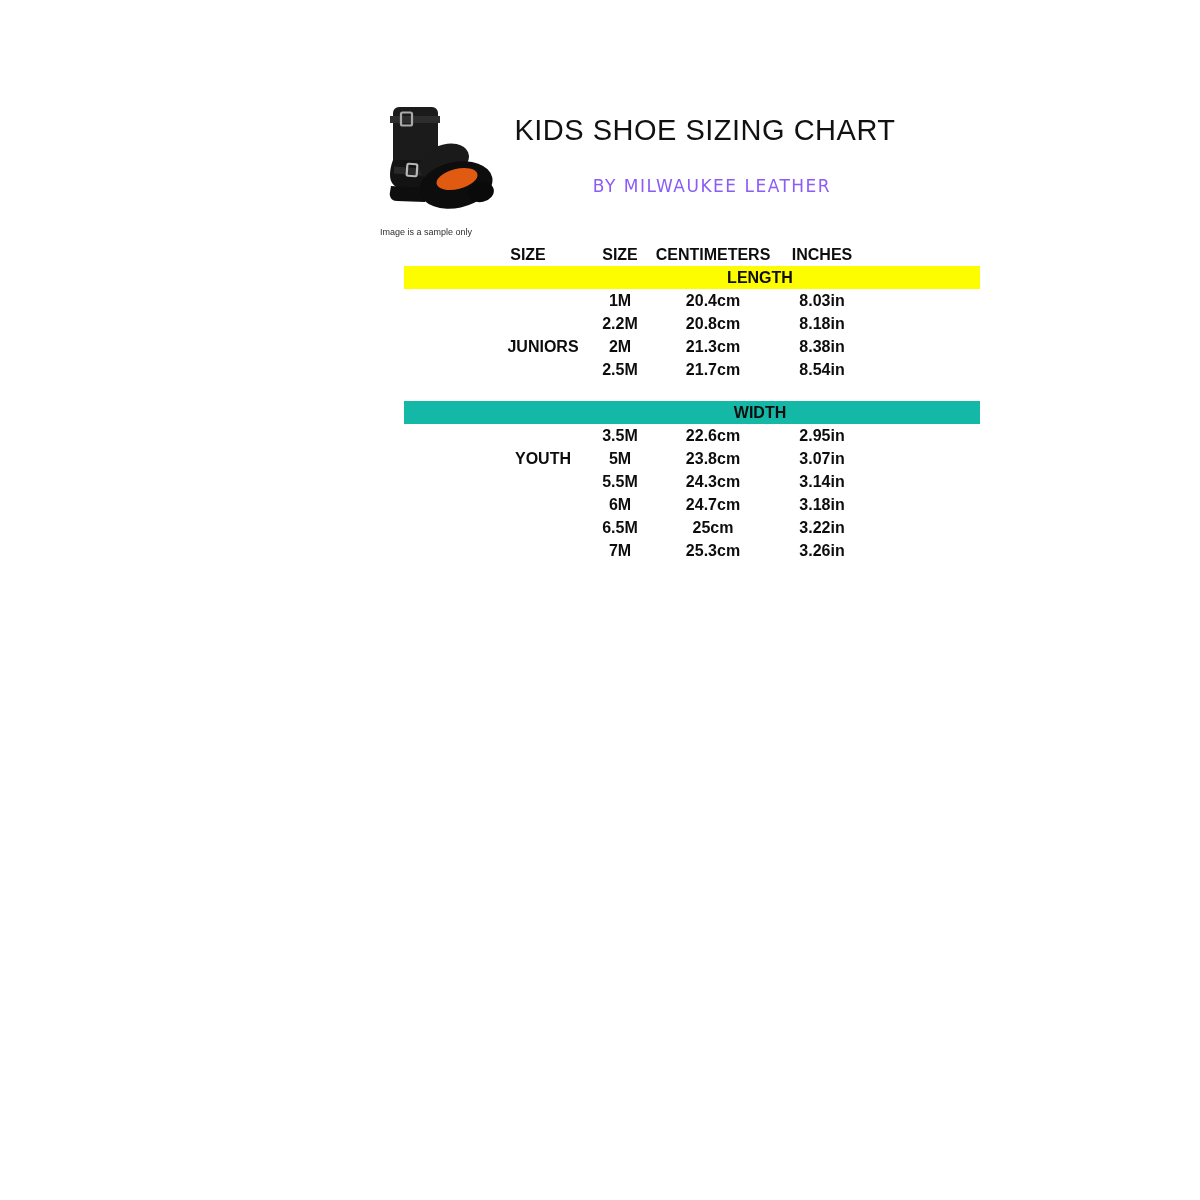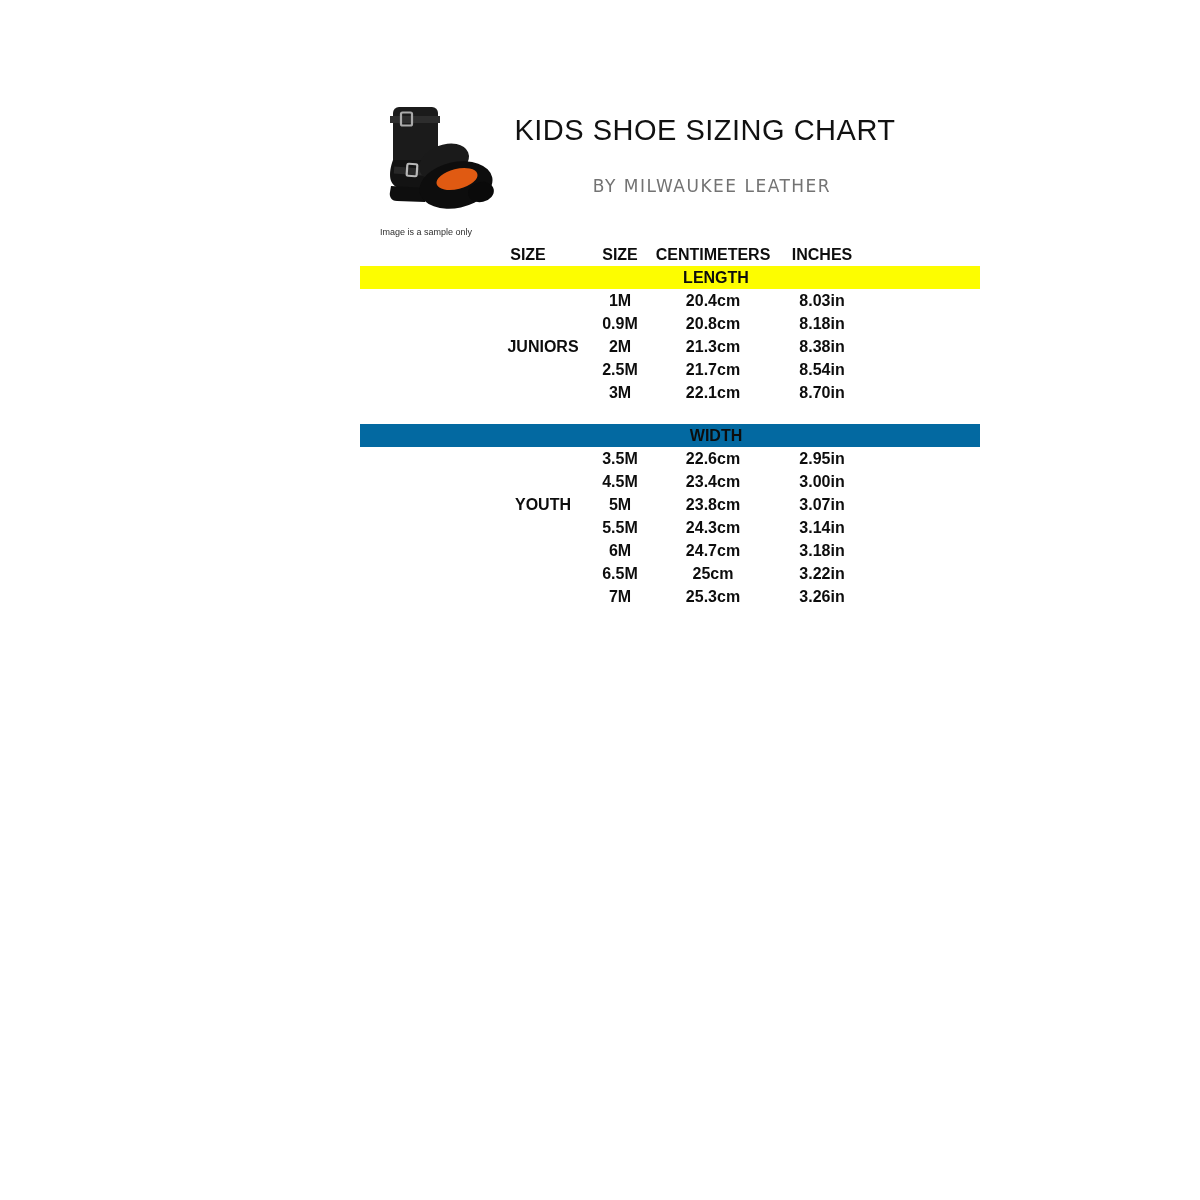--- a/index.html
+++ b/index.html
@@ -31,21 +31,21 @@
   }
   .subtitle {
     position: absolute;
     left: 712px; top: 176px;
     transform: translateX(-50%);
     font-family: "DejaVu Sans", sans-serif;
     font-size: 17px;
     font-weight: 500;
     letter-spacing: 1.5px;
     white-space: nowrap;
-    color: #737373;
+    color: #8b5cf6;
   }
 
   
   .boot-wrap {
     position: absolute;
     left: 364px; top: 102px;
     width: 132px; height: 122px;
   }
   .boot-caption {
     position: absolute;
@@ -60,21 +60,21 @@
   
   .sizing-table {
     position: absolute;
     left: 360px; top: 243px;
     width: 620px;
     font-size: 16px;
     font-weight: 700;
   }
   .trow { position: relative; height: 23px; }
   .spacer { height: 20px; }
-  .banner { position: relative; height: 23px; }
+  .banner { position: relative; height: 23px; margin-left: 44px; }
   .cell {
     position: absolute;
     top: 50%;
     transform: translate(-50%, -50%);
     white-space: nowrap;
     line-height: 1;
   }
   .c-hcat   { left: 168px; }
   .c-cat    { left: 183px; }
   .c-size   { left: 260px; }
@@ -127,56 +127,46 @@
     <div class="banner" style="background: rgb(253, 253, 0);">
       <span class="cell c-banner">LENGTH</span>
     </div>
 
     <div class="trow">
       <span class="cell c-size">1M</span>
       <span class="cell c-cm">20.4cm</span>
       <span class="cell c-in">8.03in</span>
     </div>
     <div class="trow">
-      <span class="cell c-size">0.9M</span>
+      <span class="cell c-size">2.2M</span>
       <span class="cell c-cm">20.8cm</span>
       <span class="cell c-in">8.18in</span>
     </div>
     <div class="trow">
       <span class="cell c-cat">JUNIORS</span>
       <span class="cell c-size">2M</span>
       <span class="cell c-cm">21.3cm</span>
       <span class="cell c-in">8.38in</span>
     </div>
     <div class="trow">
       <span class="cell c-size">2.5M</span>
       <span class="cell c-cm">21.7cm</span>
       <span class="cell c-in">8.54in</span>
     </div>
-    <div class="trow">
-      <span class="cell c-size">3M</span>
-      <span class="cell c-cm">22.1cm</span>
-      <span class="cell c-in">8.70in</span>
-    </div>
 
     <div class="spacer"></div>
 
-    <div class="banner" style="background: #0369a1;">
+    <div class="banner" style="background: #14b8a6;">
       <span class="cell c-banner">WIDTH</span>
     </div>
 
     <div class="trow">
       <span class="cell c-size">3.5M</span>
       <span class="cell c-cm">22.6cm</span>
       <span class="cell c-in">2.95in</span>
-    </div>
-    <div class="trow">
-      <span class="cell c-size">4.5M</span>
-      <span class="cell c-cm">23.4cm</span>
-      <span class="cell c-in">3.00in</span>
     </div>
     <div class="trow">
       <span class="cell c-cat">YOUTH</span>
       <span class="cell c-size">5M</span>
       <span class="cell c-cm">23.8cm</span>
       <span class="cell c-in">3.07in</span>
     </div>
     <div class="trow">
       <span class="cell c-size">5.5M</span>
       <span class="cell c-cm">24.3cm</span>

